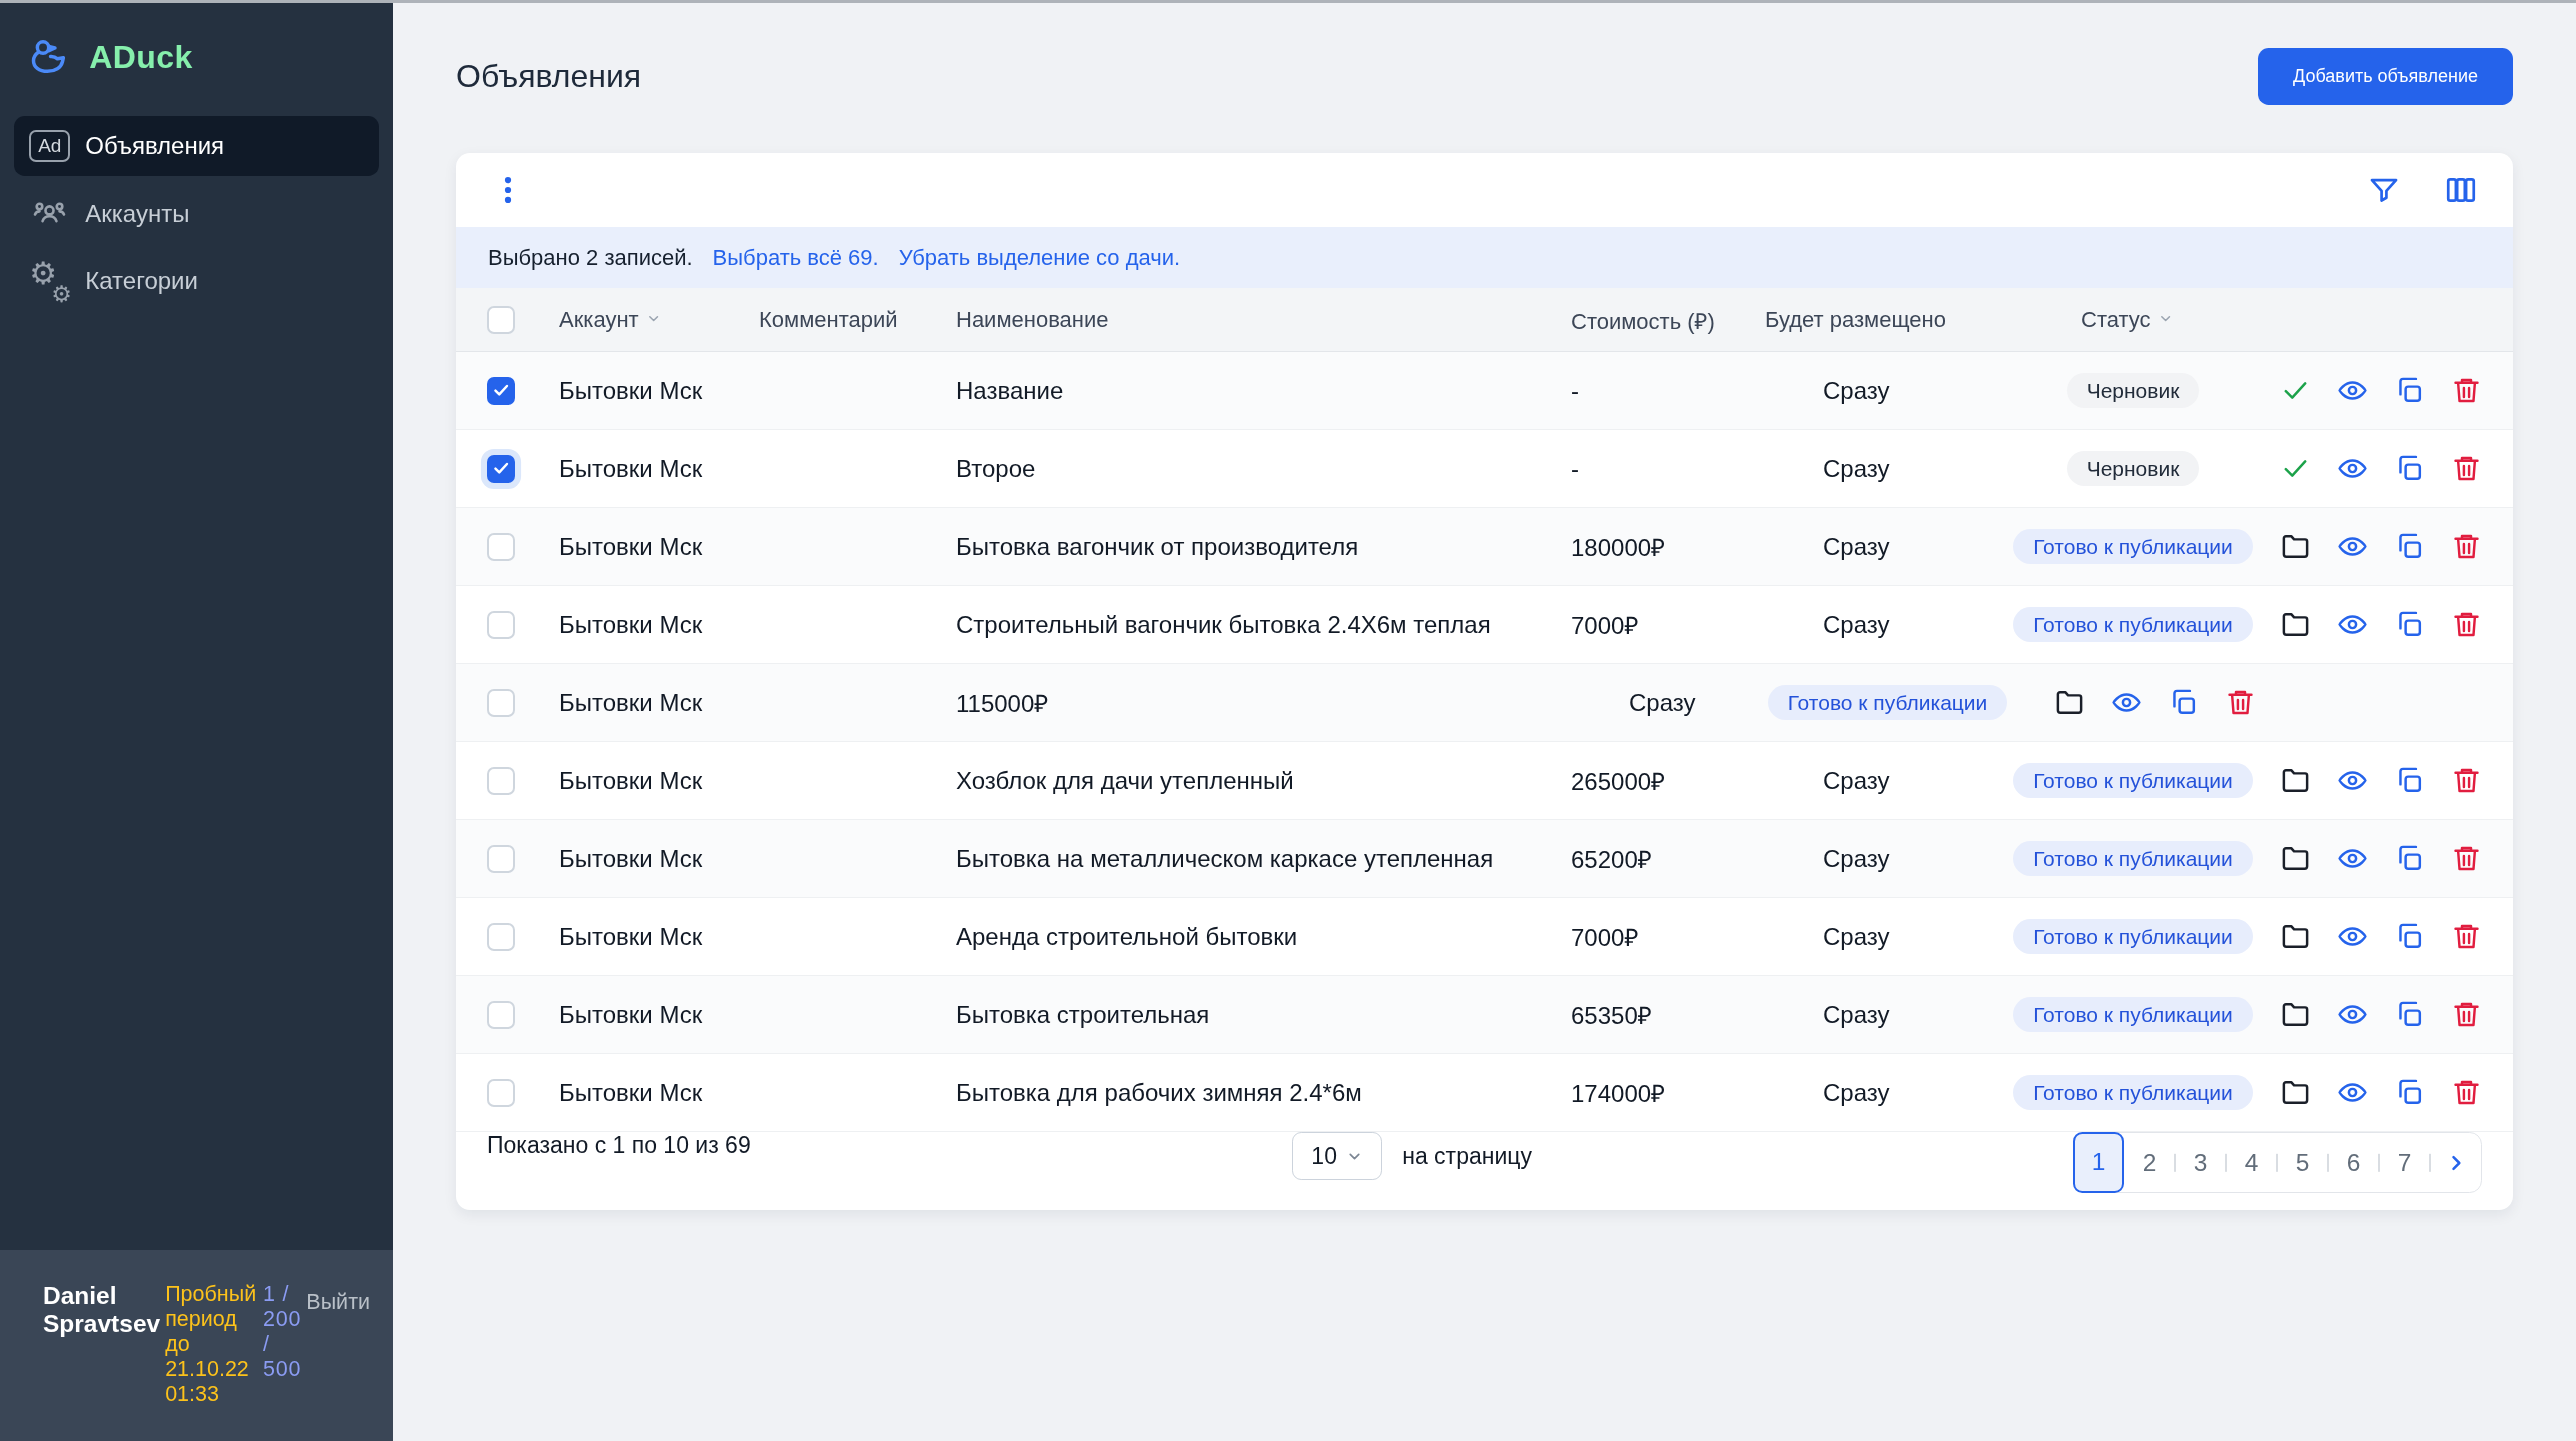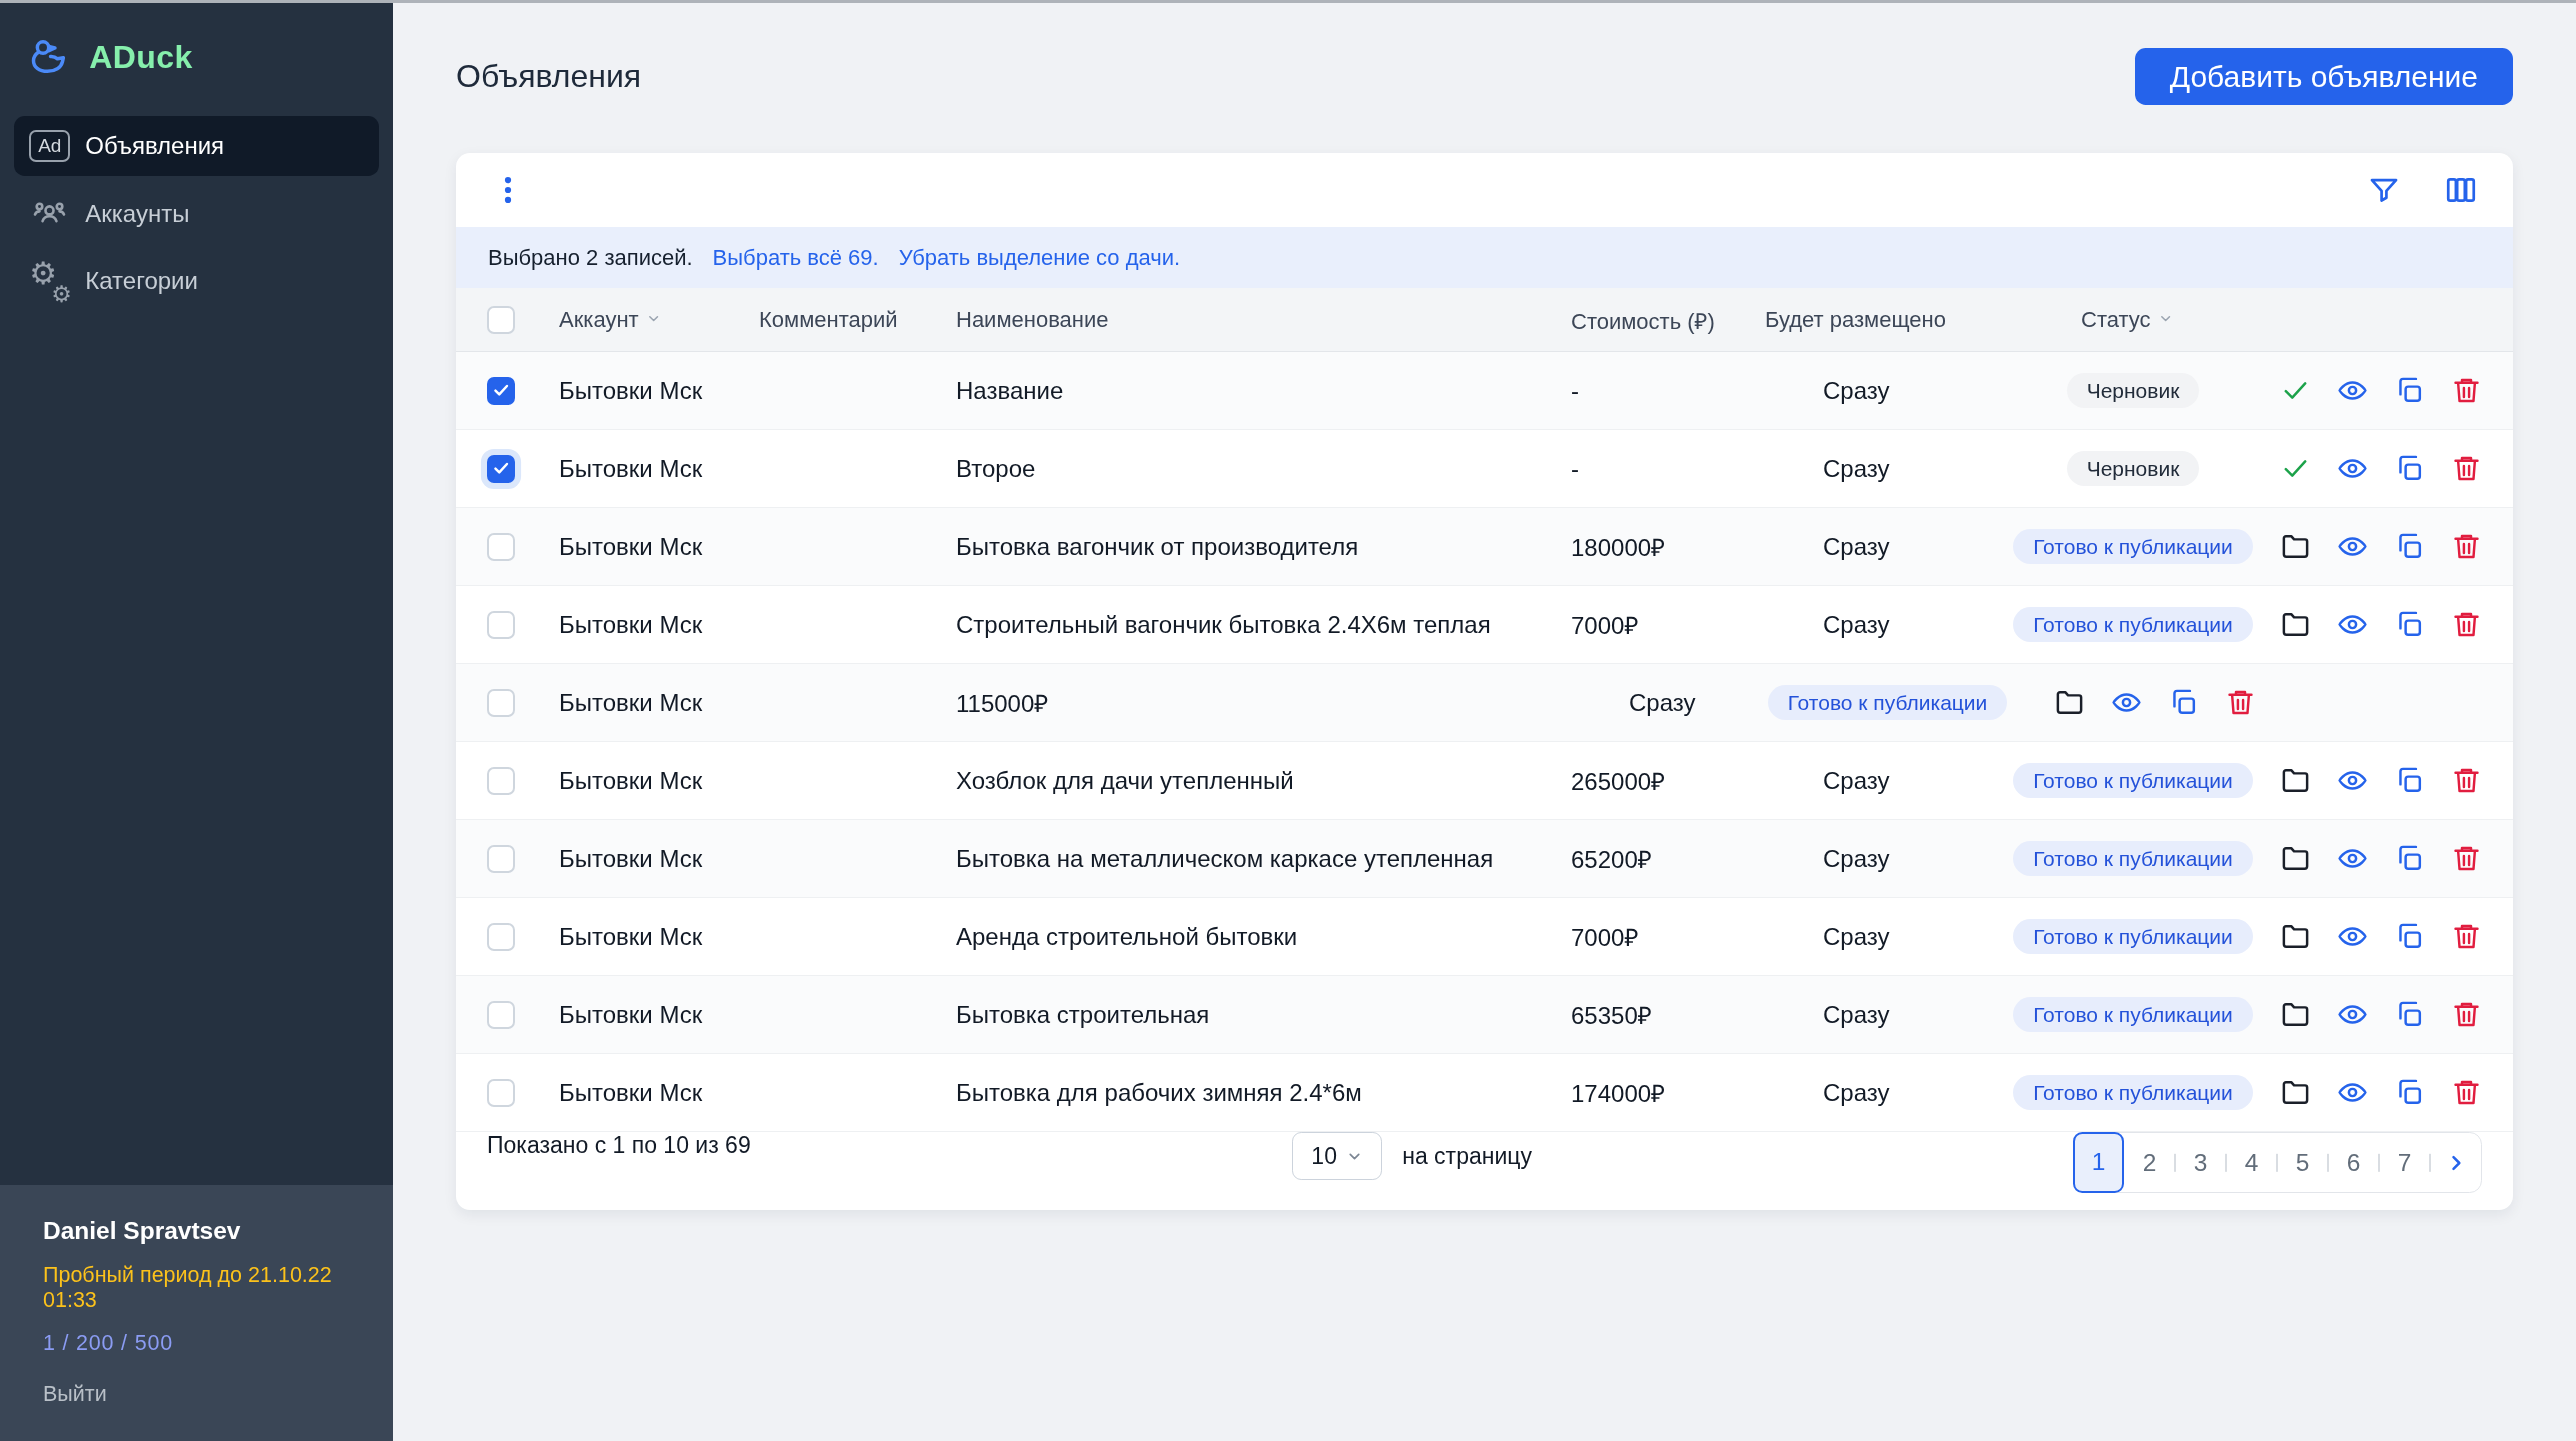--- a/index.html
+++ b/index.html
@@ -25,31 +25,31 @@
             padding:0 15.3px;color:#c7ced6;font-size:24px;font-weight:500;cursor:pointer}
   .nav-item.active{background:var(--sidebar_active_bg);color:#ffffff}
   .nav-icon{width:41px;display:flex;justify-content:center;align-items:center;color:#98a1ac}
   .nav-icon svg{width:37px;height:37px}
   .ad-badge{width:41px;height:32px;border:2.3px solid #98a1ac;border-radius:7px;display:flex;
             align-items:center;justify-content:center;font-size:19px;color:#d4d9df}
   .gears{font-size:31px;line-height:1;color:#98a1ac;position:relative;width:41px;height:41px}
   .gears .g1{position:absolute;left:0;top:-3.1px;font-size:31px}
   .gears .g2{position:absolute;right:-1.5px;bottom:-4.6px;font-size:23px}
   .sb-spacer{flex:1}
-  .user{background:var(--user_bg);padding:32px 23px 34px 43px;display:flex;flex-direction:column;gap:18px}
+  .user{background:var(--user_bg);padding:32px 23px 34px 43px;display:flex;gap:5px}
   .user-name{color:#ffffff;font-weight:bold;font-size:24.5px}
   .user-trial{color:var(--warning);font-size:21.5px}
   .user-quota{color:var(--quota);font-size:21.5px;letter-spacing:0.8px}
   .user-logout{color:#b9c0c8;font-size:21.5px;margin-top:7.7px;cursor:pointer}
 
   
   .main{flex:1;padding:0 63px;min-width:0}
   .main-header{height:153px;display:flex;align-items:center;justify-content:space-between}
   .page-title{font-size:32px;color:#1e2a3a;font-weight:500}
-  .add-btn{background:var(--accent);color:#fff;font-size:30px;font-weight:500;height:57px;
+  .add-btn{background:var(--accent);color:#fff;font-size:18px;font-weight:500;height:57px;
            padding:0 35px;border:none;border-radius:10.7px;cursor:pointer;font-family:inherit}
 
   .card{background:#fff;border-radius:14px;box-shadow:0 4.6px 14px rgba(20,30,60,.07);overflow:hidden}
   .toolbar{height:74px;display:flex;align-items:center;justify-content:space-between;padding:0 35px}
   .icon-btn{background:none;border:none;padding:0;cursor:pointer;color:var(--accent);display:flex}
   .icon-btn svg{width:34px;height:34px}
   .toolbar-right{display:flex;gap:43px}
 
   .selection-bar{height:61px;background:var(--accent_light);display:flex;align-items:center;
                  padding:0 32px;font-size:22px;color:#16202e;gap:20px}

